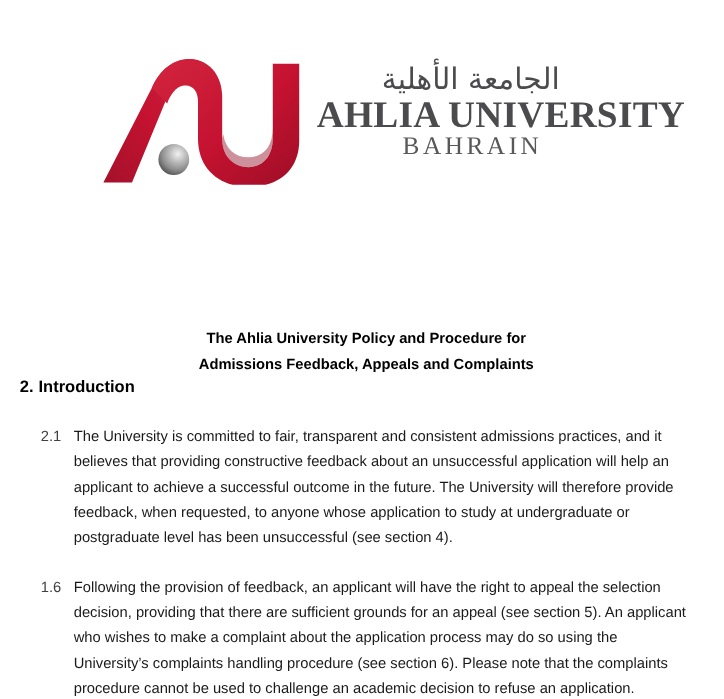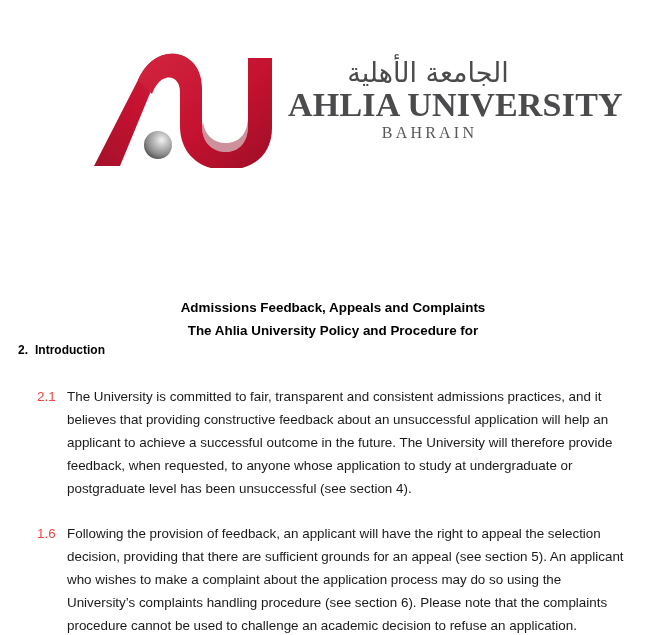--- a/index.html
+++ b/index.html
@@ -59,21 +59,21 @@
     font-weight: bold;
     font-size: 34px;
     line-height: 30px;
     color: #4b4b4d;
     letter-spacing: 0.2px;
     white-space: nowrap;
   }
   .wm-country {
     font-family: "Liberation Serif", serif;
     font-weight: normal;
-    font-size: 16px;
+    font-size: 23px;
     line-height: 26px;
     color: #58585a;
     letter-spacing: 3.2px;
     white-space: nowrap;
     padding-left: 3px;
   }
 
   
   .doc {
     position: absolute;
@@ -91,21 +91,21 @@
     font-weight: bold;
     line-height: 23px;
     color: #000000;
     padding-left: 8px;
     box-sizing: border-box;
   }
   .section-heading {
     position: absolute;
     left: 18px;
     top: 343px;
-    font-size: 12px;
+    font-size: 15px;
     font-weight: bold;
     color: #000000;
     white-space: nowrap;
   }
   .section-heading .sh-num {
     display: inline-block;
     width: 17px;
   }
 
   .clause-list {
@@ -123,21 +123,21 @@
     line-height: 23px;
     color: #1a1a1a;
     text-align: left;
   }
   .clause-num {
     position: absolute;
     left: 37px;
     top: 0;
     font-size: 13.4px;
     line-height: 23px;
-    color: #ef4444;
+    color: #404040;
   }
 </style>
 </head>
 <body>
 
 <div class="logo-block">
   <div class="logo-inner">
 
     <div class="logo-mark">
       <svg viewBox="0 0 185 120" width="185" height="120" xmlns="http://www.w3.org/2000/svg">
@@ -198,22 +198,22 @@
       <div class="wm-latin">AHLIA UNIVERSITY</div>
       <div class="wm-country">BAHRAIN</div>
     </div>
 
   </div>
 </div>
 
 <div class="doc">
 
   <div class="doc-title">
+    <div>The Ahlia University Policy and Procedure for</div>
     <div>Admissions Feedback, Appeals and Complaints</div>
-    <div>The Ahlia University Policy and Procedure for</div>
   </div>
 
   <div class="section-heading">
     <span class="sh-num">2.</span><span>Introduction</span>
   </div>
 
   <div class="clause-list">
 
     <div class="clause">
       <span class="clause-num">2.1</span>

